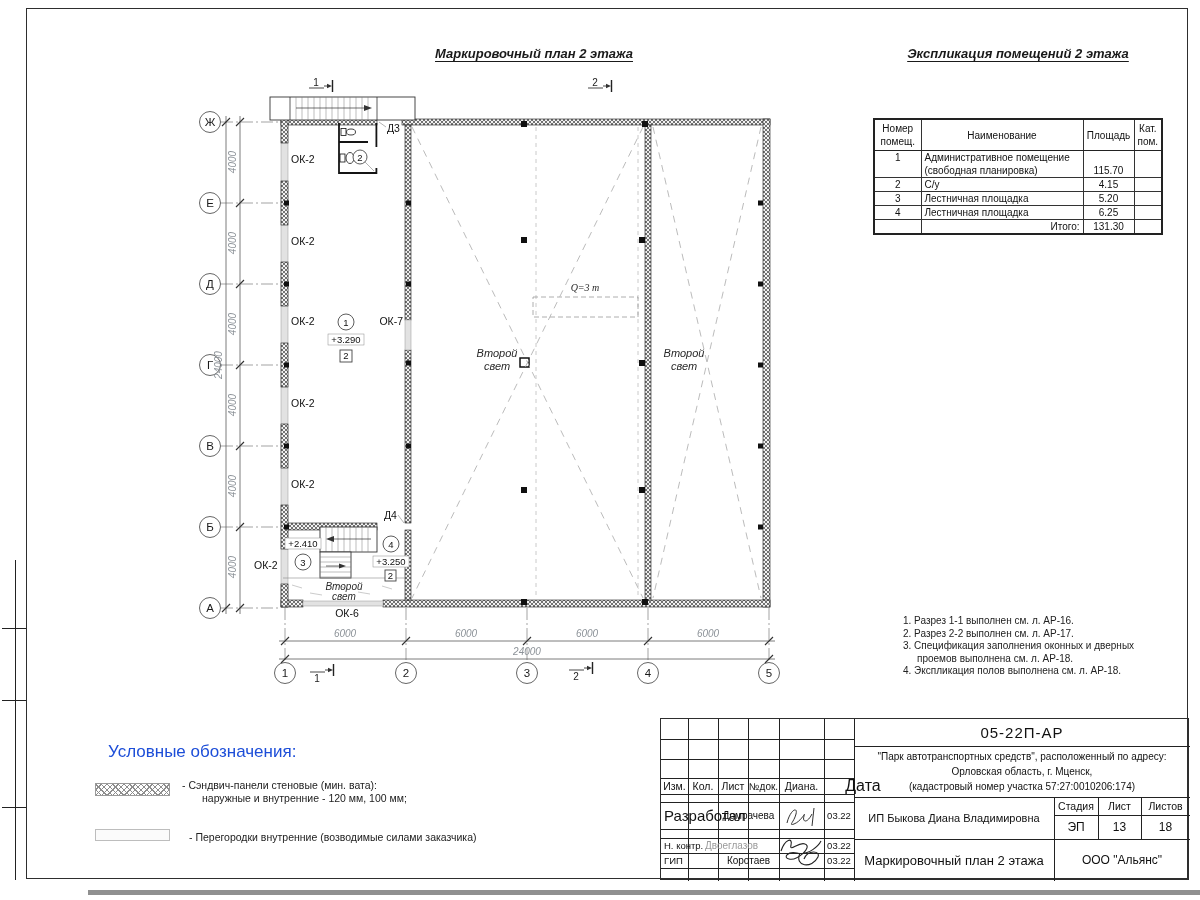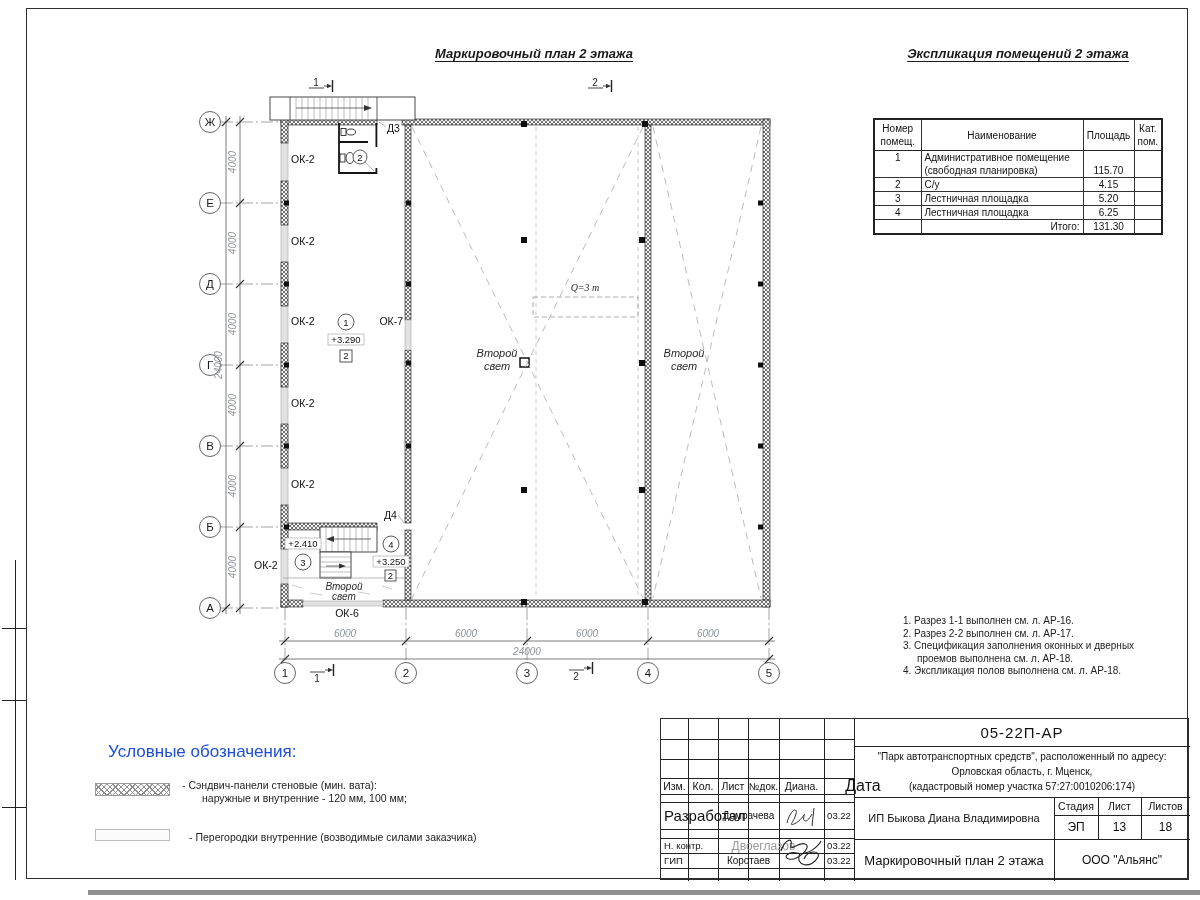--- a/index.html
+++ b/index.html
@@ -398,21 +398,21 @@
     <div class="tb-cell" style="left:27px;top:59px;width:30px;height:16px;font-size:10.5px;">Кол.</div>
     <div class="tb-cell" style="left:57px;top:59px;width:30px;height:16px;font-size:10.5px;">Лист</div>
     <div class="tb-cell" style="left:87px;top:59px;width:31px;height:16px;font-size:10px;">№док.</div>
     <div class="tb-cell" style="left:118px;top:59px;width:45px;height:16px;font-size:10.5px;">Диана.</div>
     <div class="tb-cell" style="left:163px;top:59px;width:30px;height:16px;font-size:16px;margin-left:24px;">Дата</div>
 
     <div class="tb-cell tb-left" style="left:0;top:83px;width:57px;height:27px;font-size:15px;">Разработал</div>
     <div class="tb-cell" style="left:57px;top:83px;width:61px;height:27px;font-size:10px;">Домрачева</div>
     <div class="tb-cell" style="left:163px;top:83px;width:30px;height:27px;font-size:9.5px;">03.22</div>
     <div class="tb-cell tb-left" style="left:0;top:119px;width:57px;height:15px;font-size:9.5px;">Н. контр.</div>
-    <div class="tb-cell" style="left:72px;top:119px;width:61px;height:15px;font-size:12px;color:#9a9a9a;">Двоеглазов</div>
+    <div class="tb-cell" style="left:40px;top:119px;width:61px;height:15px;font-size:10px;color:#9a9a9a;">Двоеглазов</div>
     <div class="tb-cell" style="left:163px;top:119px;width:30px;height:15px;font-size:9.5px;">03.22</div>
     <div class="tb-cell tb-left" style="left:0;top:134px;width:57px;height:15px;font-size:9.5px;">ГИП</div>
     <div class="tb-cell" style="left:57px;top:134px;width:61px;height:15px;font-size:10px;">Коротаев</div>
     <div class="tb-cell" style="left:163px;top:134px;width:30px;height:15px;font-size:9.5px;">03.22</div>
 
     <svg class="abs" style="left:120px;top:84px;" width="42" height="26">
       <path d="M6,20 C9,7 17,3 15,11 C13,19 7,23 13,21 C21,18 25,7 23,13 C21,19 26,21 31,11 M33,5 L31,23" fill="none" stroke="#333" stroke-width="1"></path>
     </svg>
     <svg class="abs" style="left:117px;top:118px;" width="46" height="32">
       <path d="M3,14 C7,2 15,0 13,8 C11,16 21,4 27,7 C35,10 19,24 11,22 C5,21 9,14 19,16 C31,19 41,8 43,4" fill="none" stroke="#222" stroke-width="1.1"></path>

